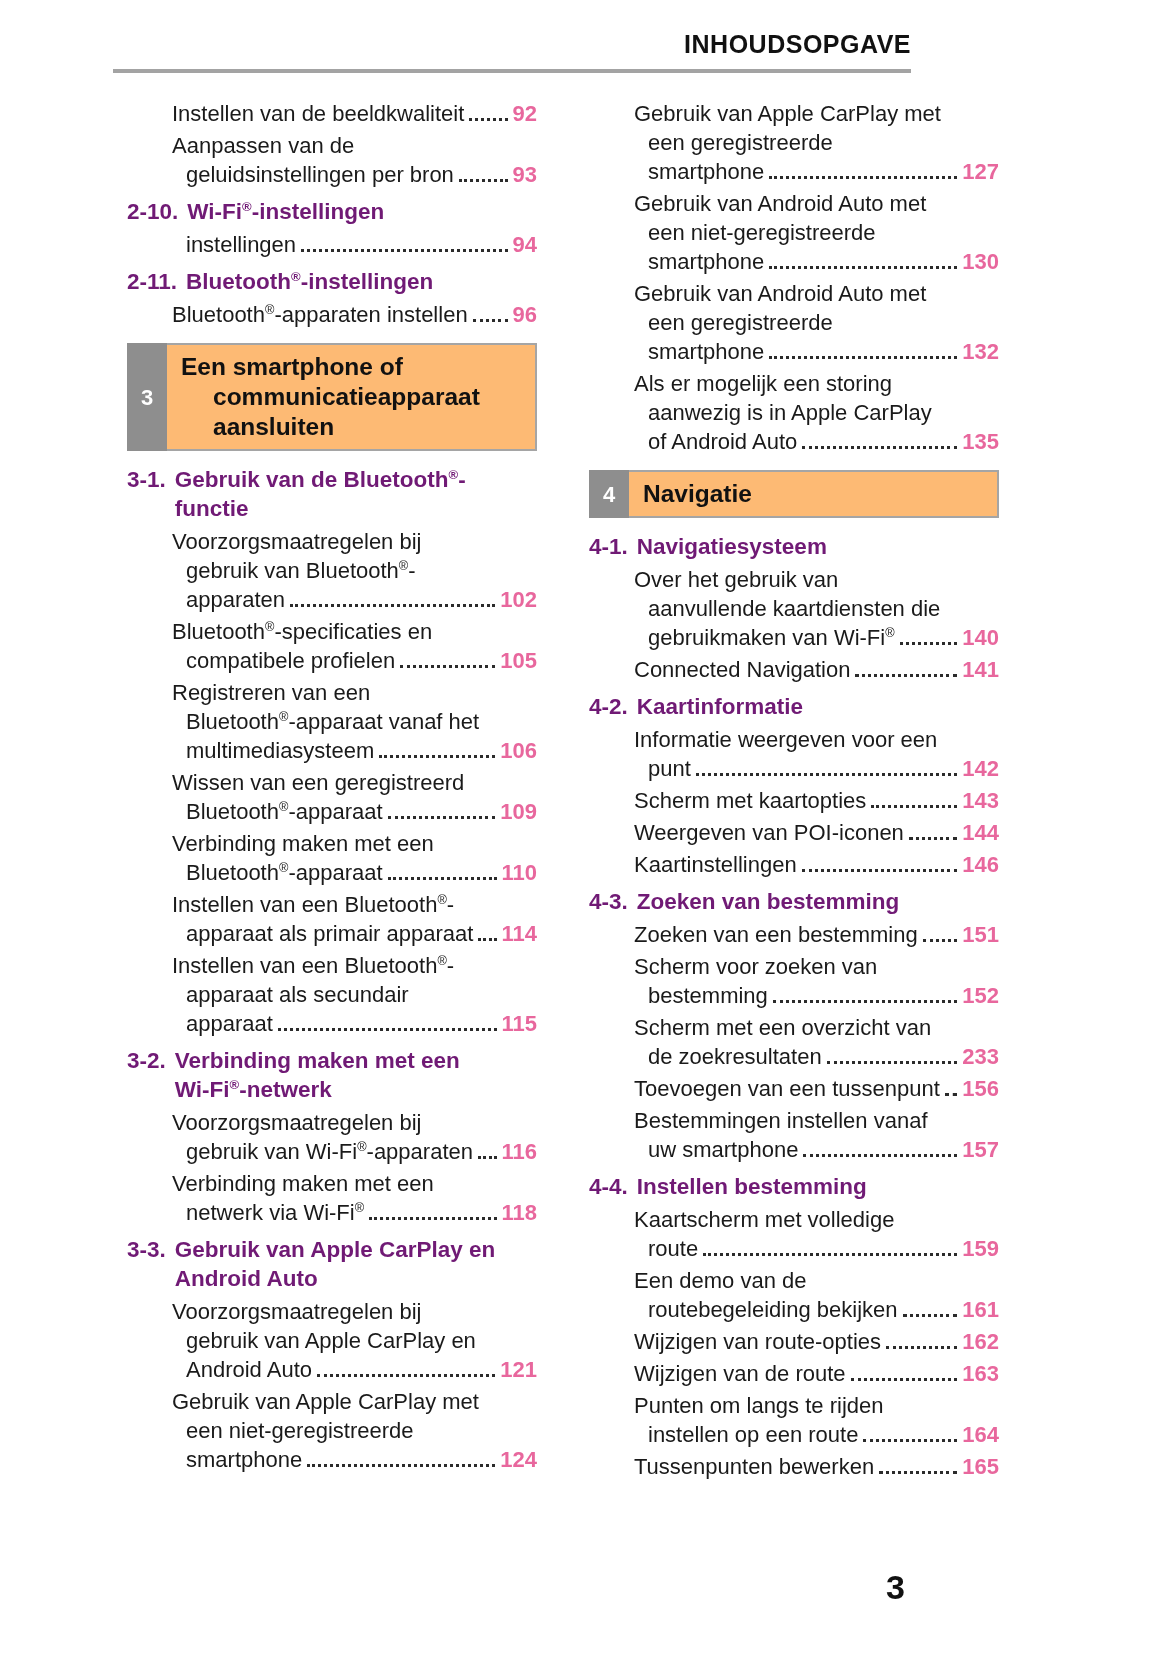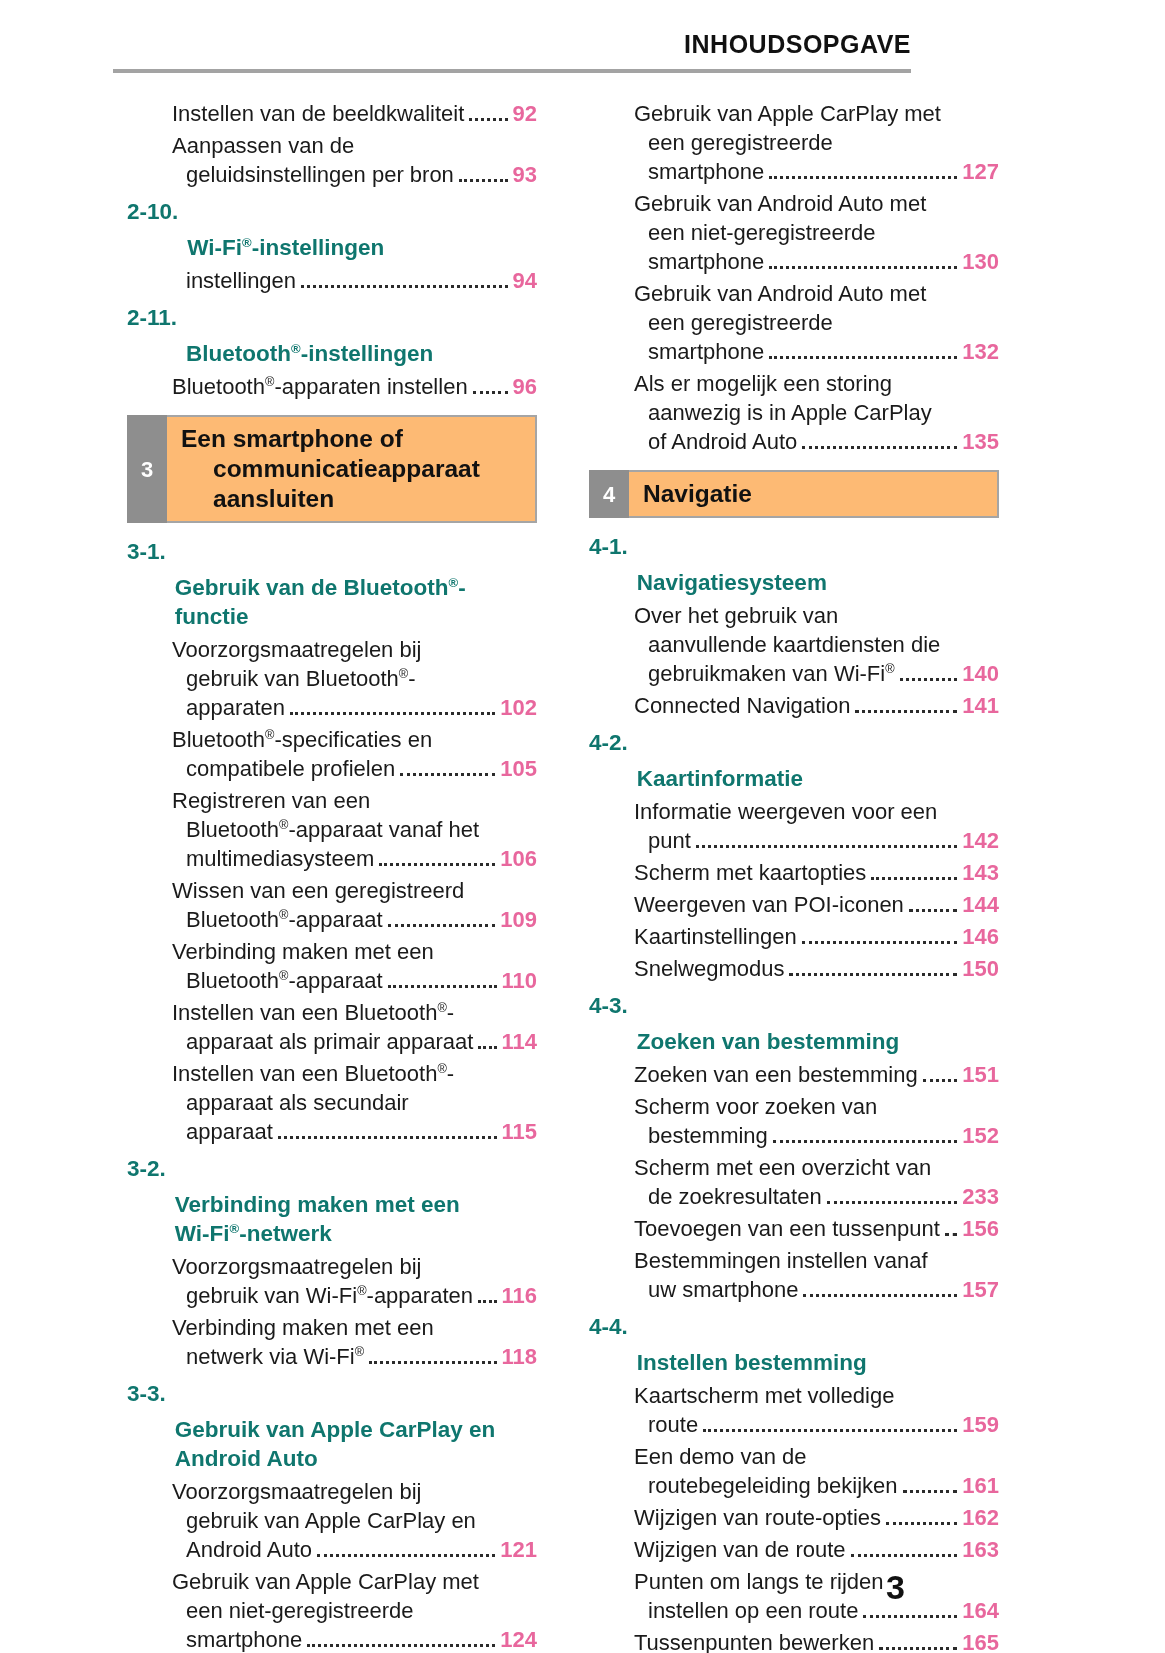--- a/index.html
+++ b/index.html
@@ -51,24 +51,24 @@
     font-weight: bold;
     color: var(--pink, #e8679d);
   }
 
   
   .heading {
     display: flex;
     font-weight: bold;
     font-size: 22.5px;
     margin: 8px 0 4px 0;
-    color: #0f766e;
+    color: #701a75;
   }
   .hlabel { flex: none; padding-right: 9px; }
-  .htext { flex: 1; margin-top: 36px; }
+  .htext { flex: 1; }
 
   
   .chapter {
     display: flex;
     margin: 14px 0 14px 0;
     align-items: stretch;
   }
   .chapter-num {
     flex: none;
     width: 40px;
@@ -359,27 +359,20 @@
             <span class="pg">144</span>
           </div>
         </div>
         <div class="entry">
           <div class="line lastline">
             <span class="txt">Kaartinstellingen</span>
             <span class="leader"></span>
             <span class="pg">146</span>
           </div>
         </div>
-        <div class="entry">
-          <div class="line lastline">
-            <span class="txt">Snelwegmodus</span>
-            <span class="leader"></span>
-            <span class="pg">150</span>
-          </div>
-        </div>
         <div class="heading">
           <span class="hlabel">4-3.</span>
           <div class="htext">Zoeken van bestemming</div>
         </div>
         <div class="entry">
           <div class="line lastline">
             <span class="txt">Zoeken van een bestemming</span>
             <span class="leader"></span>
             <span class="pg">151</span>
           </div>

